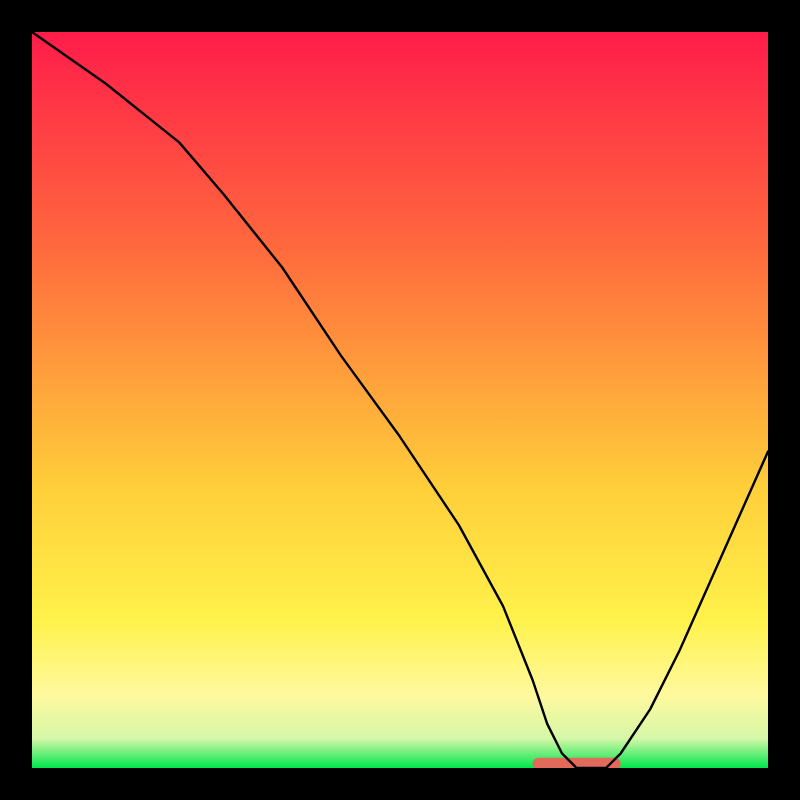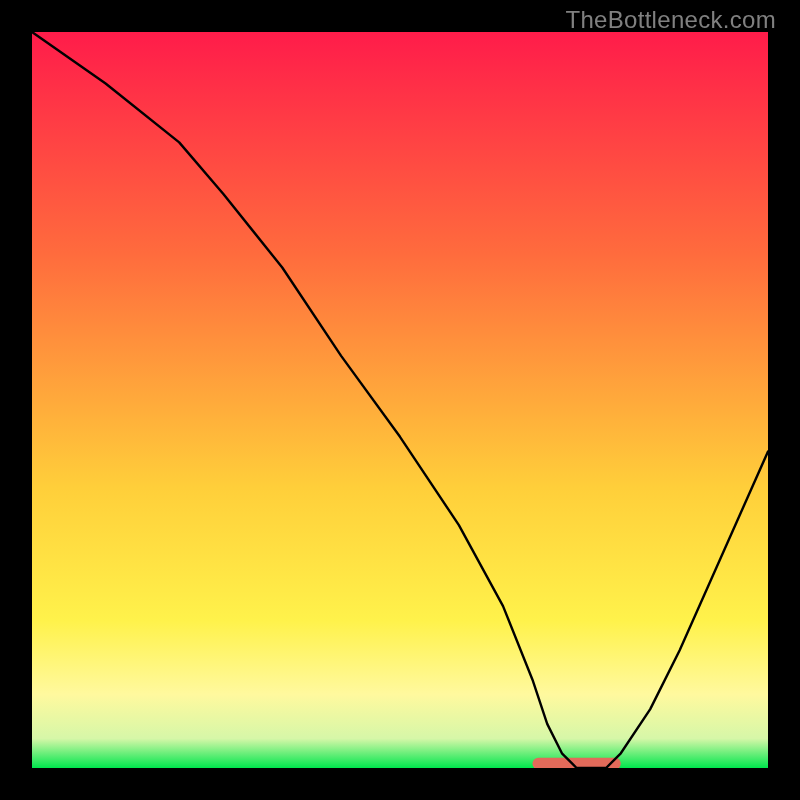--- a/index.html
+++ b/index.html
@@ -38,21 +38,20 @@
     display: block;
     width: 736px;
     height: 736px;
   }
 </style>
 </head>
 <body>
 
 <div class="frame">
 
-  <div class="watermark">TheBottleneck.com</div>
 
   <div class="plot-wrap">
     <svg viewBox="0 0 736 736" preserveAspectRatio="none">
       <defs>
         <linearGradient id="bg-grad" x1="0" y1="0" x2="0" y2="1">
         <stop offset="0.00%" stop-color="#ff1c4a"></stop>
             <stop offset="30.00%" stop-color="#ff6b3d"></stop>
             <stop offset="62.00%" stop-color="#ffcf3a"></stop>
             <stop offset="80.00%" stop-color="#fff24b"></stop>
             <stop offset="90.00%" stop-color="#fff99e"></stop>

